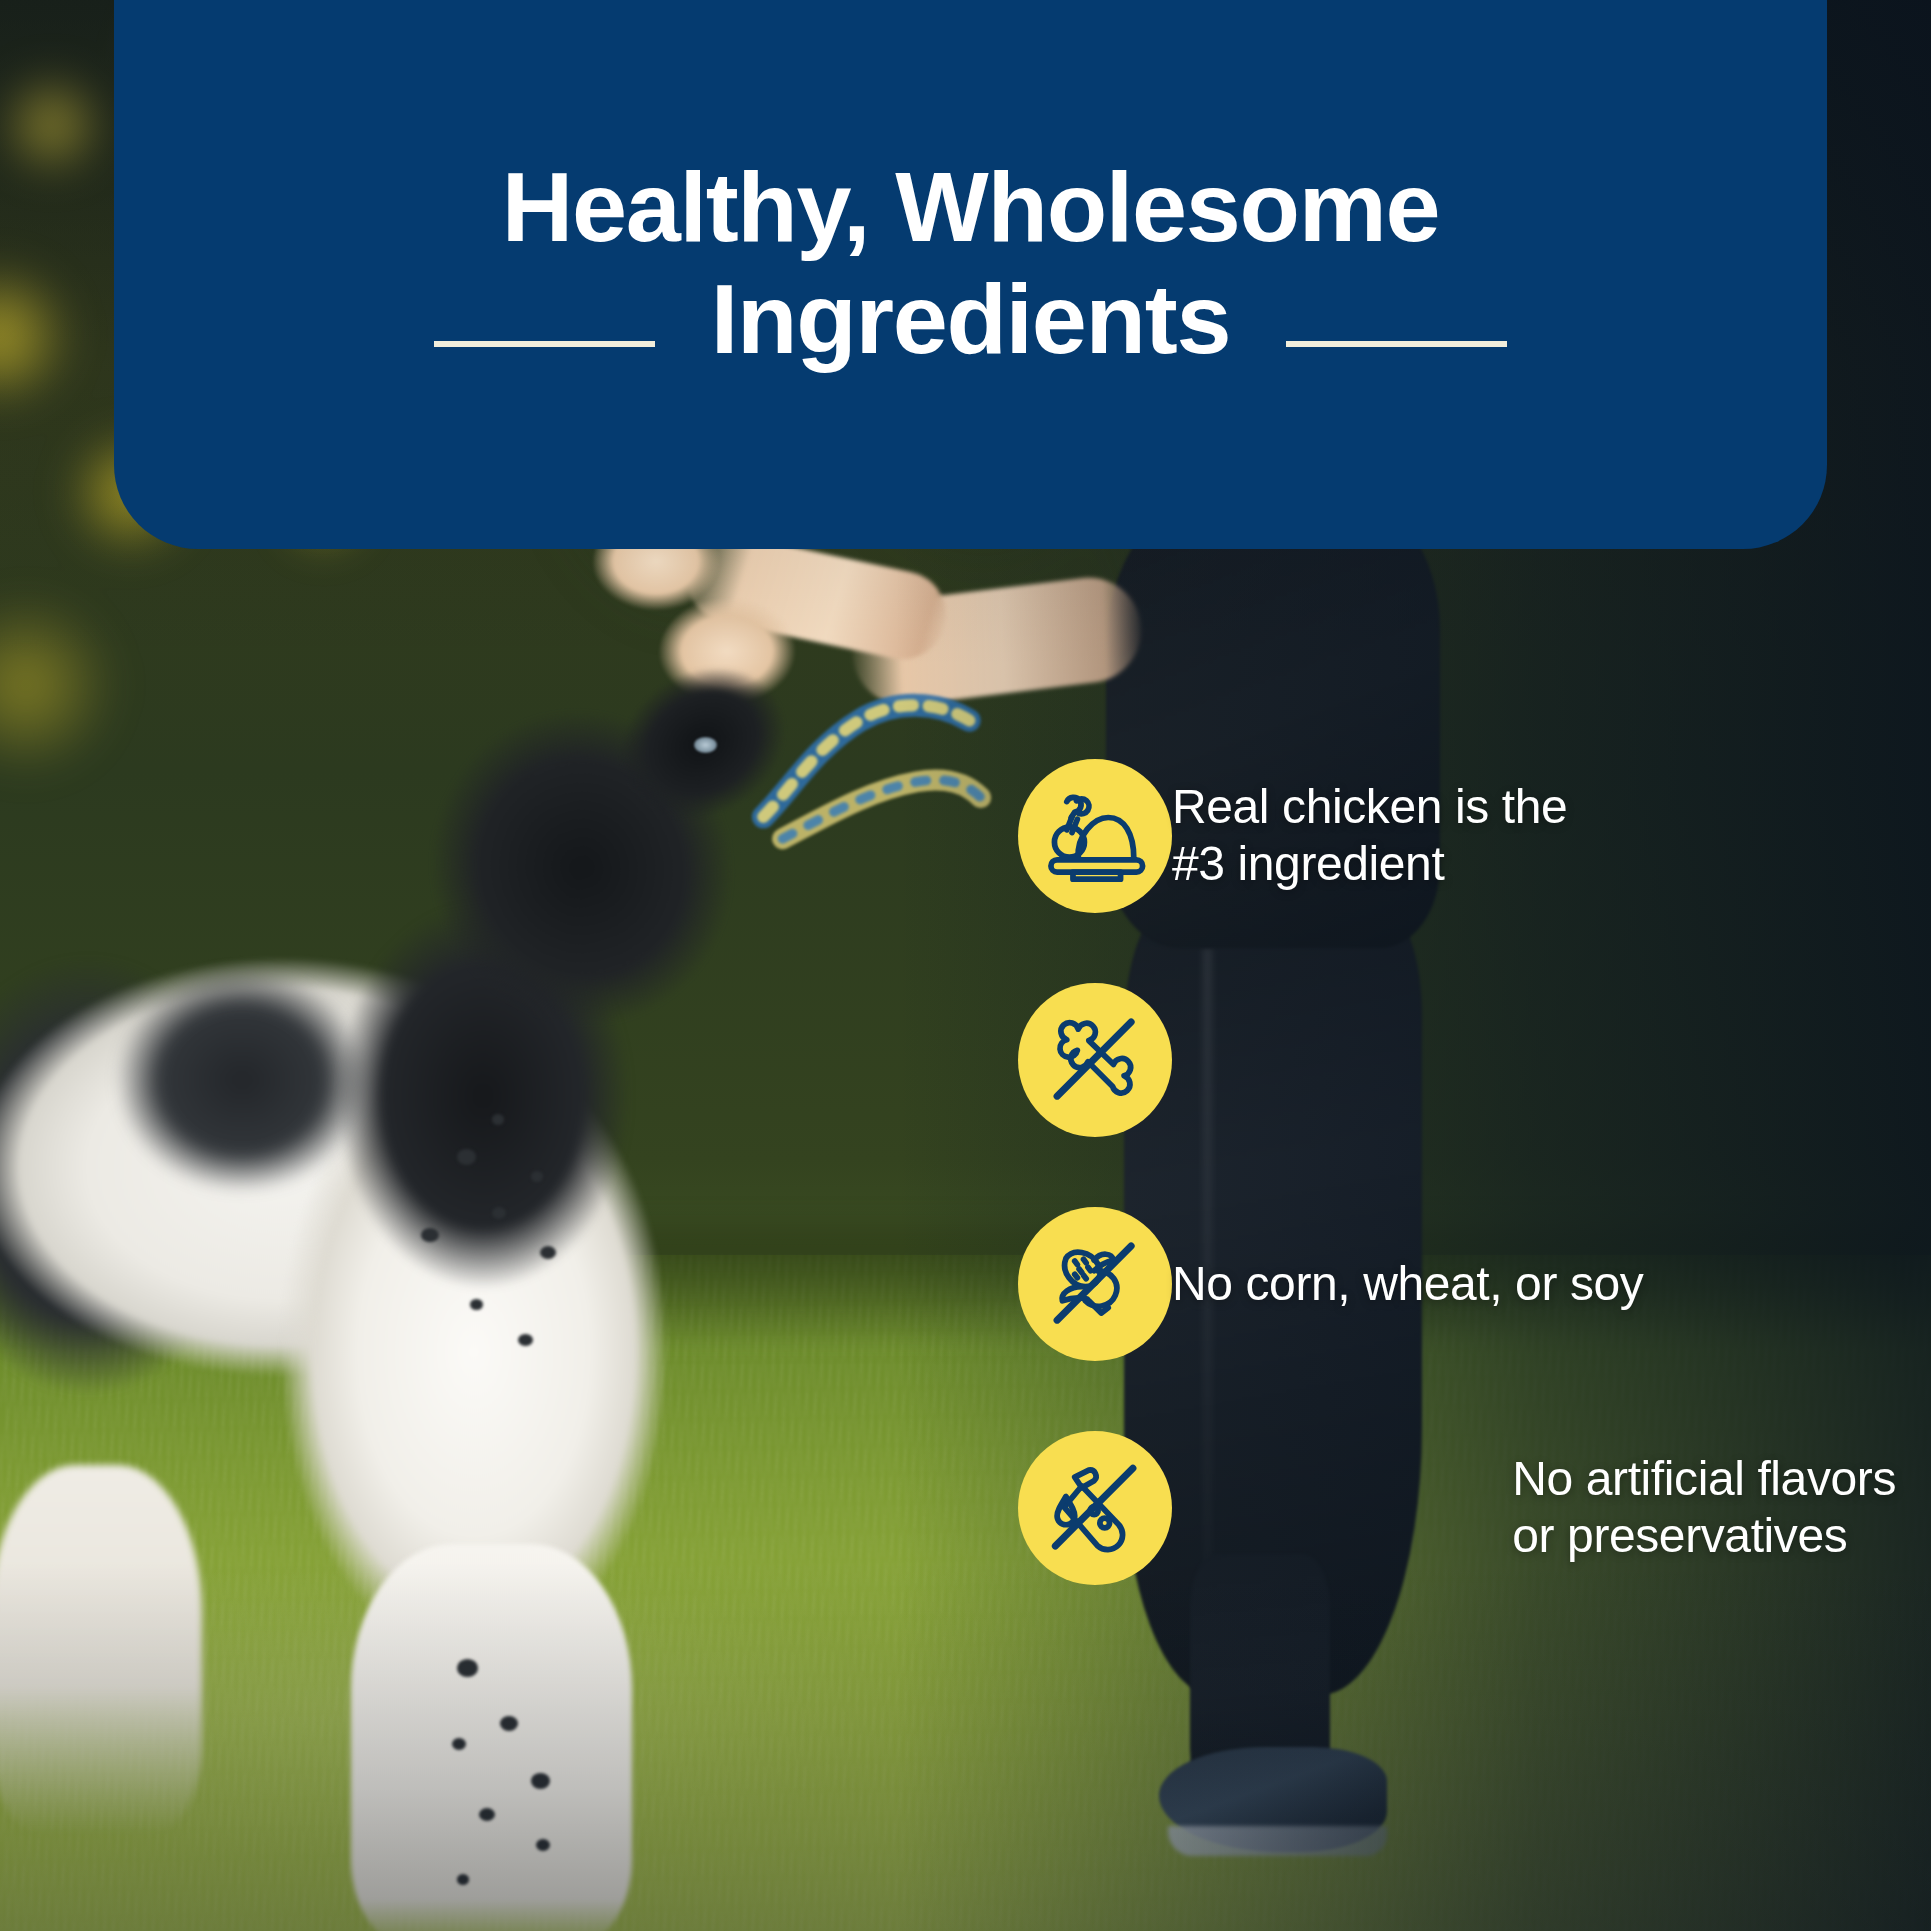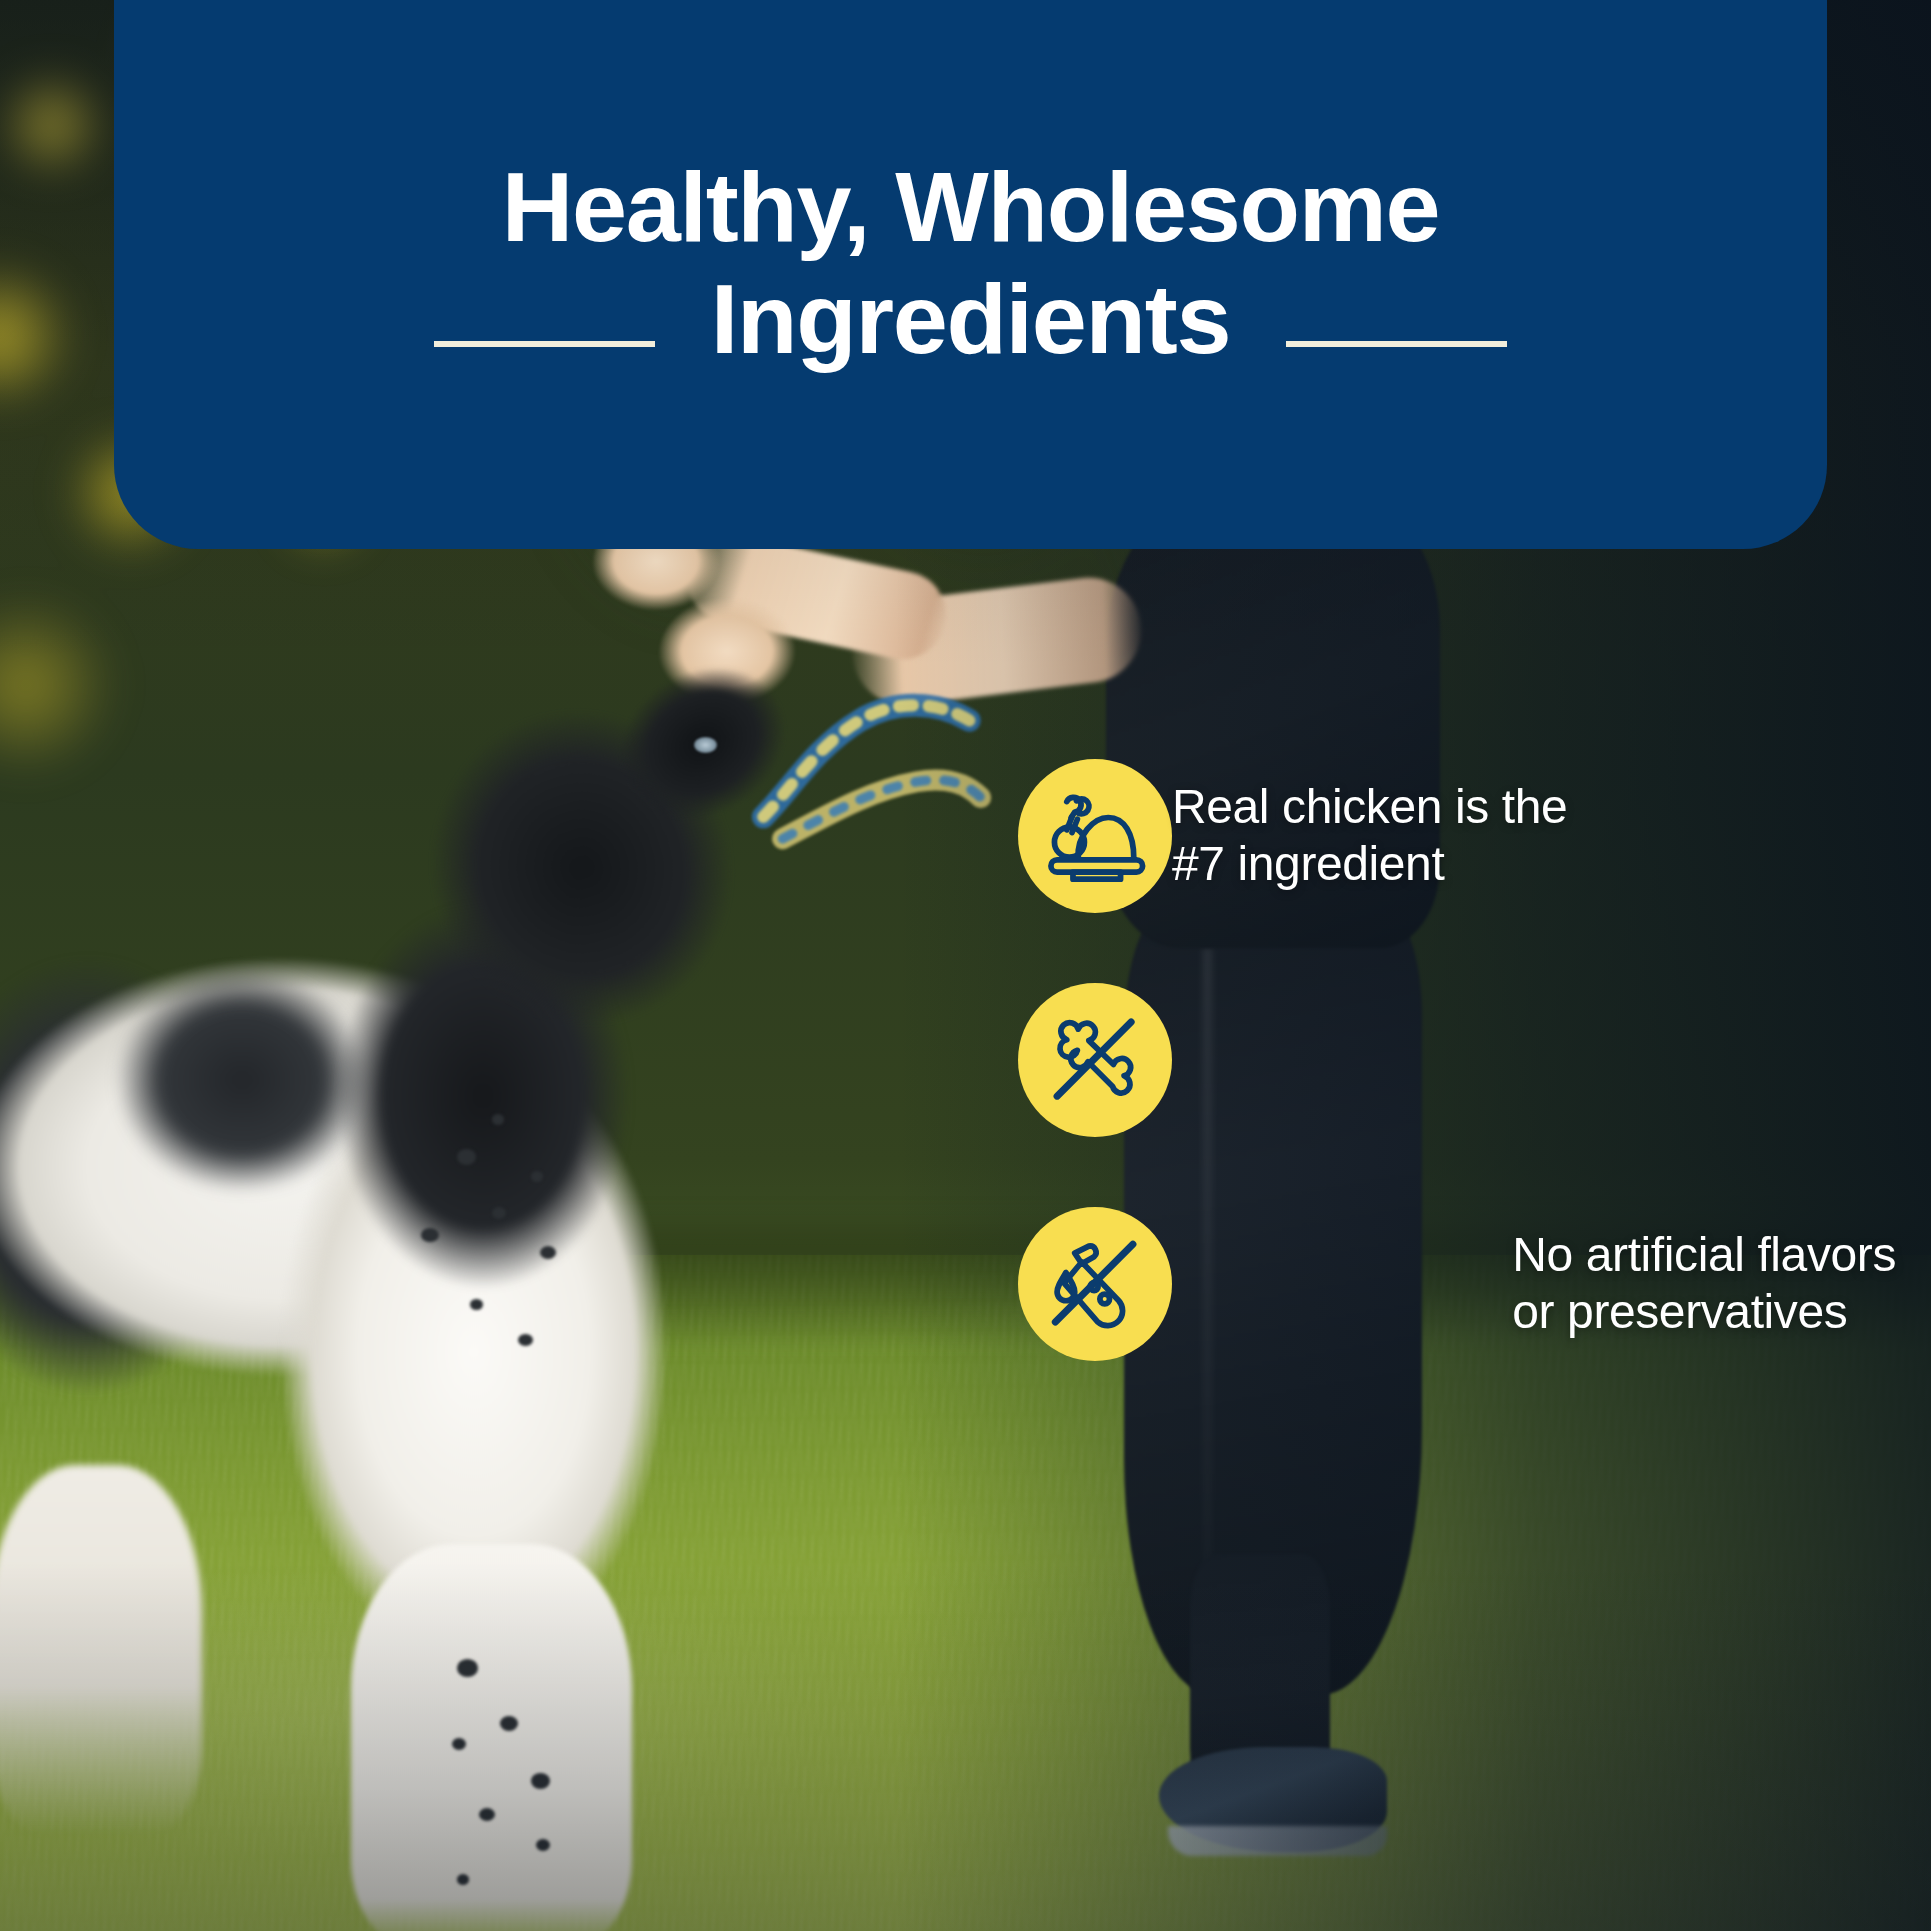--- a/index.html
+++ b/index.html
@@ -402,37 +402,57 @@
           <circle cx="30" cy="66" r="17"></circle>
 
           <path d="M40 84 C 38 58, 58 38, 74 38 C 92 38, 103 56, 103 84"></path>
 
           <path d="M16 86 h90 a6 6 0 0 1 0 14 h-90 a6 6 0 0 1 0-14 z"></path>
           <path d="M34 100 h54 v8 h-54 z"></path>
         </svg>
       </div>
       <div class="feature-text">
         <div>Real chicken is the</div>
-        <div>#7 ingredient</div>
+        <div>#3 ingredient</div>
       </div>
     </div>
 
     <div class="feature">
       <div class="badge">
         <svg width="104" height="104" viewBox="0 0 118 118" fill="none" stroke="#0B3C6E" stroke-width="6.5" stroke-linecap="round" stroke-linejoin="round">
 
           <path d="M27 36 a10 10 0 1 1 13 -12 a10 10 0 1 1 12 13 L80 64 a10 10 0 1 1 12 13 a10 10 0 1 1 -13 12 L51 61 a10 10 0 1 1 -12 -13 a10 10 0 1 1 -12 -12 z"></path>
 
           <path d="M16 100 L100 16" stroke-width="8"></path>
         </svg>
       </div>
       <div class="feature-text">
       </div>
     </div>
 
+    <div class="feature">
+      <div class="badge">
+        <svg width="104" height="104" viewBox="0 0 118 118" fill="none" stroke="#0B3C6E" stroke-width="6.5" stroke-linecap="round" stroke-linejoin="round">
+
+          <path d="M26 30 C 34 18, 54 22, 62 36 C 70 50, 60 62, 48 62 C 34 62, 20 46, 26 30 z"></path>
+
+          <path d="M36 33 l3 4 M46 31 l3 4 M41 42 l3 4 M51 40 l3 4 M36 48 l3 4 M46 49 l3 4"></path>
+
+          <path d="M58 32 C 66 22, 78 24, 80 32 C 70 34, 64 38, 58 44"></path>
+          <path d="M62 44 C 78 44, 88 58, 82 72 C 76 86, 58 88, 48 78"></path>
+          <path d="M44 62 C 30 62, 20 70, 22 78 C 34 74, 42 74, 50 76"></path>
+          <path d="M52 78 l14 14 l8 -6"></path>
+
+          <path d="M16 100 L100 16" stroke-width="8"></path>
+        </svg>
+      </div>
+      <div class="feature-text">
+        <div>No corn, wheat, or soy</div>
+      </div>
+    </div>
 
     <div class="feature">
       <div class="badge">
         <svg width="104" height="104" viewBox="0 0 118 118" fill="none" stroke="#0B3C6E" stroke-width="6.5" stroke-linecap="round" stroke-linejoin="round">
 
           <path d="M36 24 L52 16 a7 7 0 0 1 6 12 L44 36 z"></path>
           <path d="M44 34 L86 78 a17 17 0 0 1 -24 24 L24 58 z"></path>
           <circle cx="58" cy="62" r="4.5"></circle>
           <circle cx="70" cy="76" r="5.5"></circle>
 

